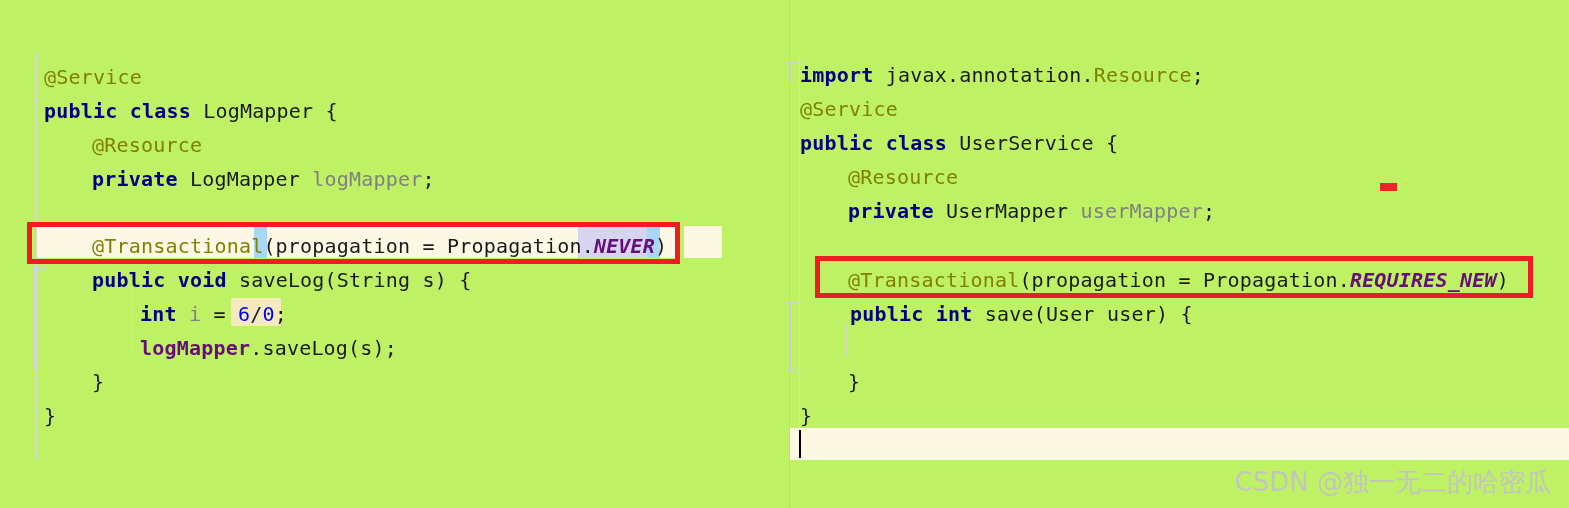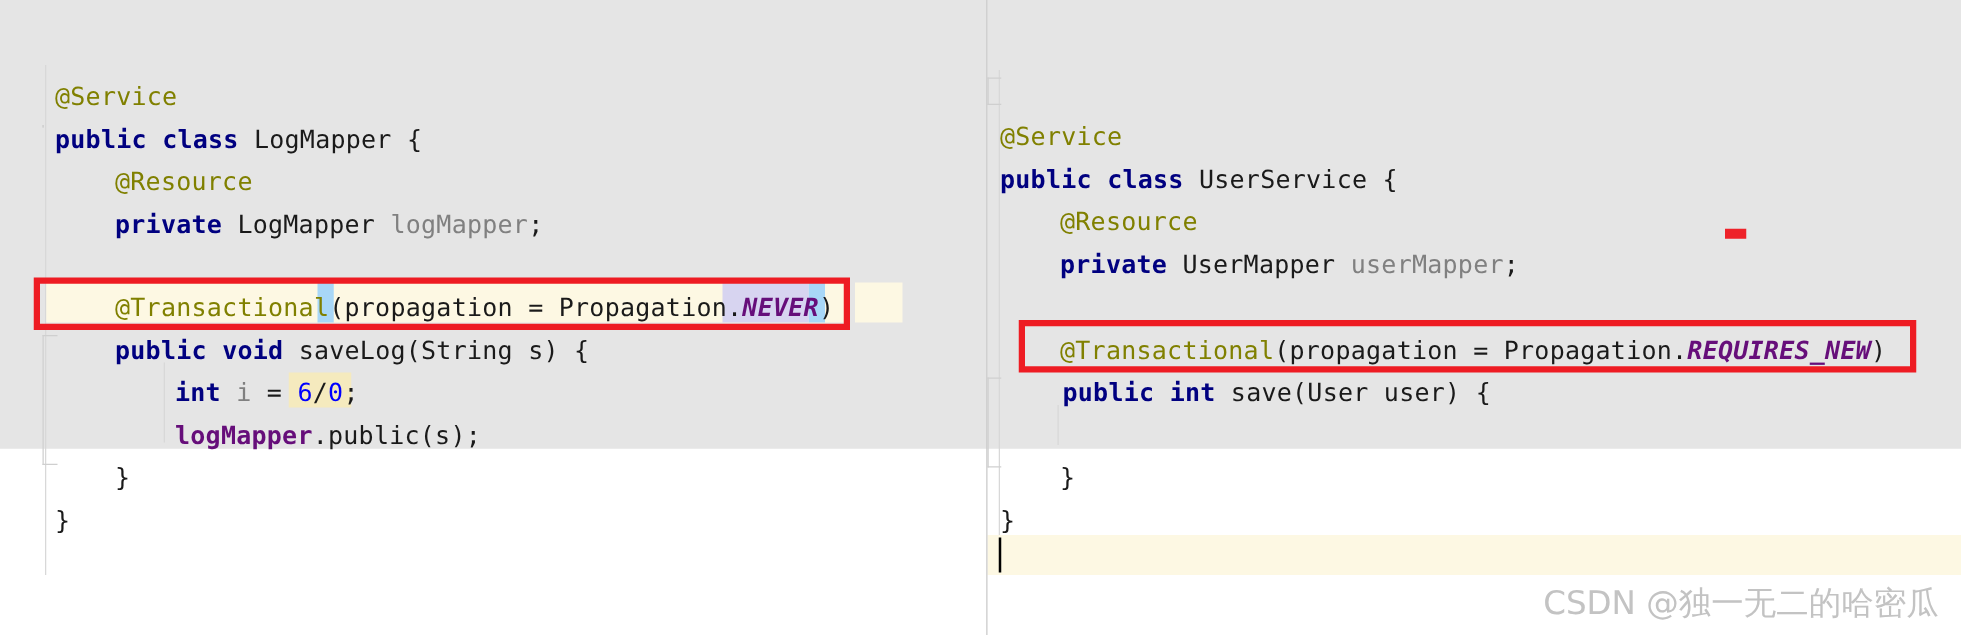--- a/index.html
+++ b/index.html
@@ -12,22 +12,22 @@
     height: 508px;
     position: relative;
     overflow: hidden;
     font-family: "DejaVu Sans Mono", "Liberation Mono", monospace;
   }
 
   
   .pane {
     position: absolute;
     top: 0;
-    height: 359px;
-    background: #e5e5e5;
+    height: 508px;
+    background: #bef264;
   }
   #pane-left  { left: 0px;   width: 790px; }
   #pane-right { left: 790px; width: 779px; }
 
   
   .splitter {
     position: absolute;
     top: 0;
     left: 789px;
     width: 1px;
@@ -137,40 +137,41 @@
   <div class="code" style="left:92px; top:128px;"><span class="ann">@Resource</span></div>
 
   <div class="code" style="left:92px; top:162px;"><span class="kw">private</span><span class="plain"> LogMapper </span><span class="var">logMapper</span><span class="plain">;</span></div>
 
   <div class="code" style="left:92px; top:229px;"><span class="ann">@Transactional</span><span class="plain">(propagation = Propagation.</span><span class="enumc">NEVER</span><span class="plain">)</span></div>
 
   <div class="code" style="left:92px; top:263px;"><span class="kw">public</span><span class="plain"> </span><span class="kw">void</span><span class="plain"> saveLog(String s) {</span></div>
 
   <div class="code" style="left:140px; top:297px;"><span class="kw">int</span><span class="plain"> </span><span class="var">i</span><span class="plain"> = </span><span class="num">6</span><span class="plain">/</span><span class="num">0</span><span class="plain">;</span></div>
 
-  <div class="code" style="left:140px; top:331px;"><span class="fld">logMapper</span><span class="plain">.public(s);</span></div>
+  <div class="code" style="left:140px; top:331px;"><span class="fld">logMapper</span><span class="plain">.saveLog(s);</span></div>
 
   <div class="code" style="left:92px; top:365px;"><span class="plain">}</span></div>
 
   <div class="code" style="left:44px; top:399px;"><span class="plain">}</span></div>
 
   <div class="fold-brace" style="left:34px; top:268px; width:12px; height:104px;"></div>
   <div class="fold-brace" style="left:34px; top:100px; width:0px; height:0px;"></div>
 
   <div class="redbox" style="left:27px; top:222px; width:653px; height:42px;"></div>
 </div>
 
 <div class="pane" id="pane-right">
 
   <div class="guide" style="left:9px; top:56px; height:396px;"></div>
   <div class="guide" style="left:56px; top:324px; height:32px;"></div>
 
   <div class="caret-row" style="left:0px; top:428px; width:779px; height:32px;"></div>
   <div class="caret" style="left:9px; top:430px; height:28px;"></div>
 
+  <div class="code" style="left:10px; top:58px;"><span class="kw">import</span><span class="plain"> javax.annotation.</span><span class="ann">Resource</span><span class="plain">;</span></div>
 
   <div class="code" style="left:10px; top:92px;"><span class="ann">@Service</span></div>
 
   <div class="code" style="left:10px; top:126px;"><span class="kw">public</span><span class="plain"> </span><span class="kw">class</span><span class="plain"> UserService {</span></div>
 
   <div class="code" style="left:58px; top:160px;"><span class="ann">@Resource</span></div>
 
   <div class="code" style="left:58px; top:194px;"><span class="kw">private</span><span class="plain"> UserMapper </span><span class="var">userMapper</span><span class="plain">;</span></div>
 
   <div class="code" style="left:58px; top:263px;"><span class="ann">@Transactional</span><span class="plain">(propagation = Propagation.</span><span class="enumc">REQUIRES_NEW</span><span class="plain">)</span></div>

